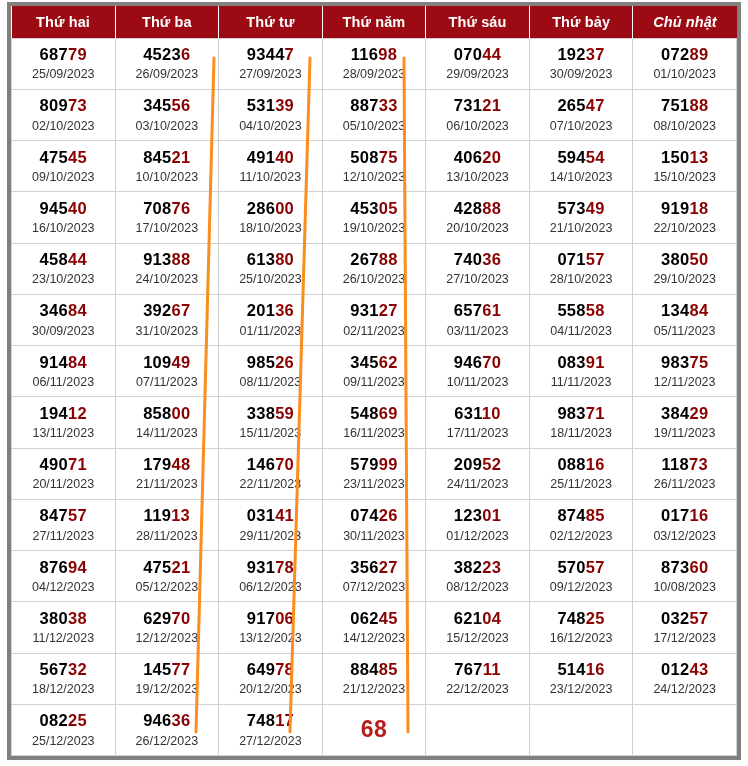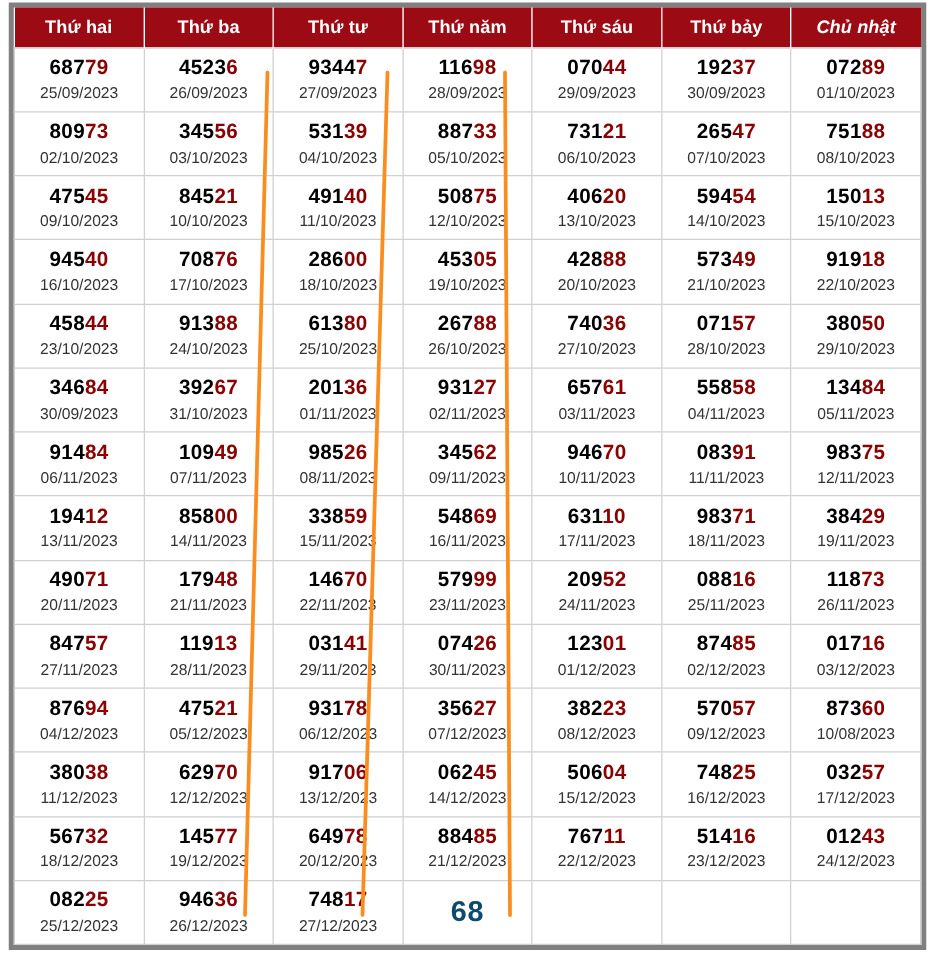--- a/index.html
+++ b/index.html
@@ -85,21 +85,21 @@
   }
 
   
   td.weekend { background: #deebd5; margin-top: 44px; }
   td.hl      { background: #fdbe2c; }
 
   
   .bignum {
     font-size: 23px;
     font-weight: bold;
-    color: #0c4a6e;
+    color: #b91c1c;
     letter-spacing: 0.5px;
   }
 
   
   #overlay {
     position: absolute;
     left: 0; top: 0;
     width: 748px;
     height: 766px;
     pointer-events: none;
@@ -628,21 +628,21 @@
               </div>
             </td>
             <td>
               <div class="cell-inner">
                 <div class="num"><span class="head">062</span><span class="tail">45</span></div>
                 <div class="date">14/12/2023</div>
               </div>
             </td>
             <td>
               <div class="cell-inner">
-                <div class="num"><span class="head">506</span><span class="tail">04</span></div>
+                <div class="num"><span class="head">621</span><span class="tail">04</span></div>
                 <div class="date">15/12/2023</div>
               </div>
             </td>
             <td class="weekend">
               <div class="cell-inner">
                 <div class="num"><span class="head">748</span><span class="tail">25</span></div>
                 <div class="date">16/12/2023</div>
               </div>
             </td>
             <td class="weekend">

